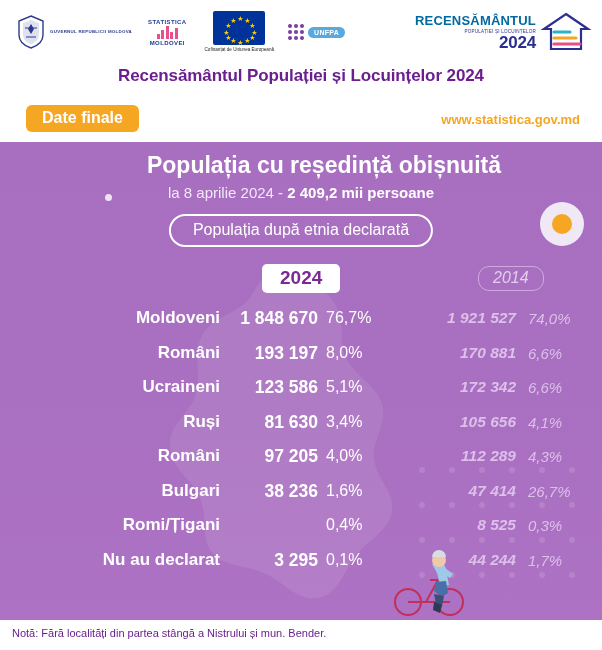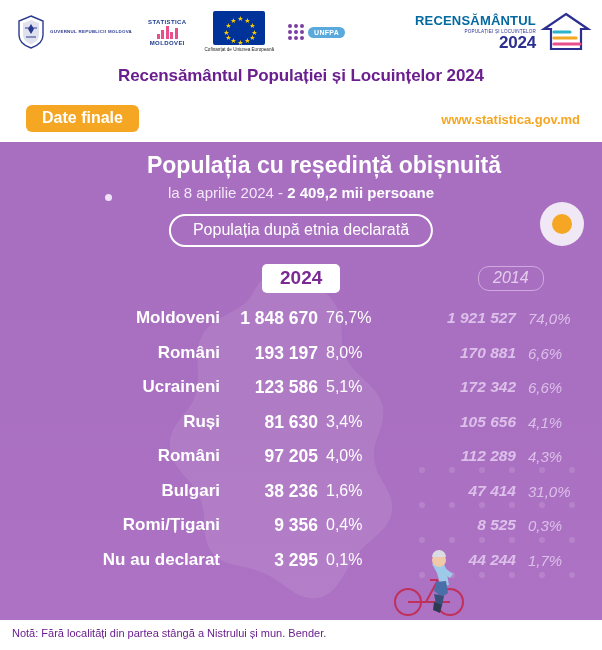--- a/index.html
+++ b/index.html
@@ -366,25 +366,24 @@
       <div class="r-v24">97 205</div>
       <div class="r-p24">4,0%</div>
       <div class="r-v14">112 289</div>
       <div class="r-p14">4,3%</div>
     </div>
     <div class="row">
       <div class="r-label">Bulgari</div>
       <div class="r-v24">38 236</div>
       <div class="r-p24">1,6%</div>
       <div class="r-v14">47 414</div>
-      <div class="r-p14">31,0%</div>
+      <div class="r-p14">26,7%</div>
     </div>
     <div class="row">
       <div class="r-label">Romi/Țigani</div>
-      <div class="r-v24">9 356</div>
       <div class="r-p24">0,4%</div>
       <div class="r-v14">8 525</div>
       <div class="r-p14">0,3%</div>
     </div>
     <div class="row">
       <div class="r-label">Nu au declarat</div>
       <div class="r-v24">3 295</div>
       <div class="r-p24">0,1%</div>
       <div class="r-v14">44 244</div>
       <div class="r-p14">1,7%</div>

